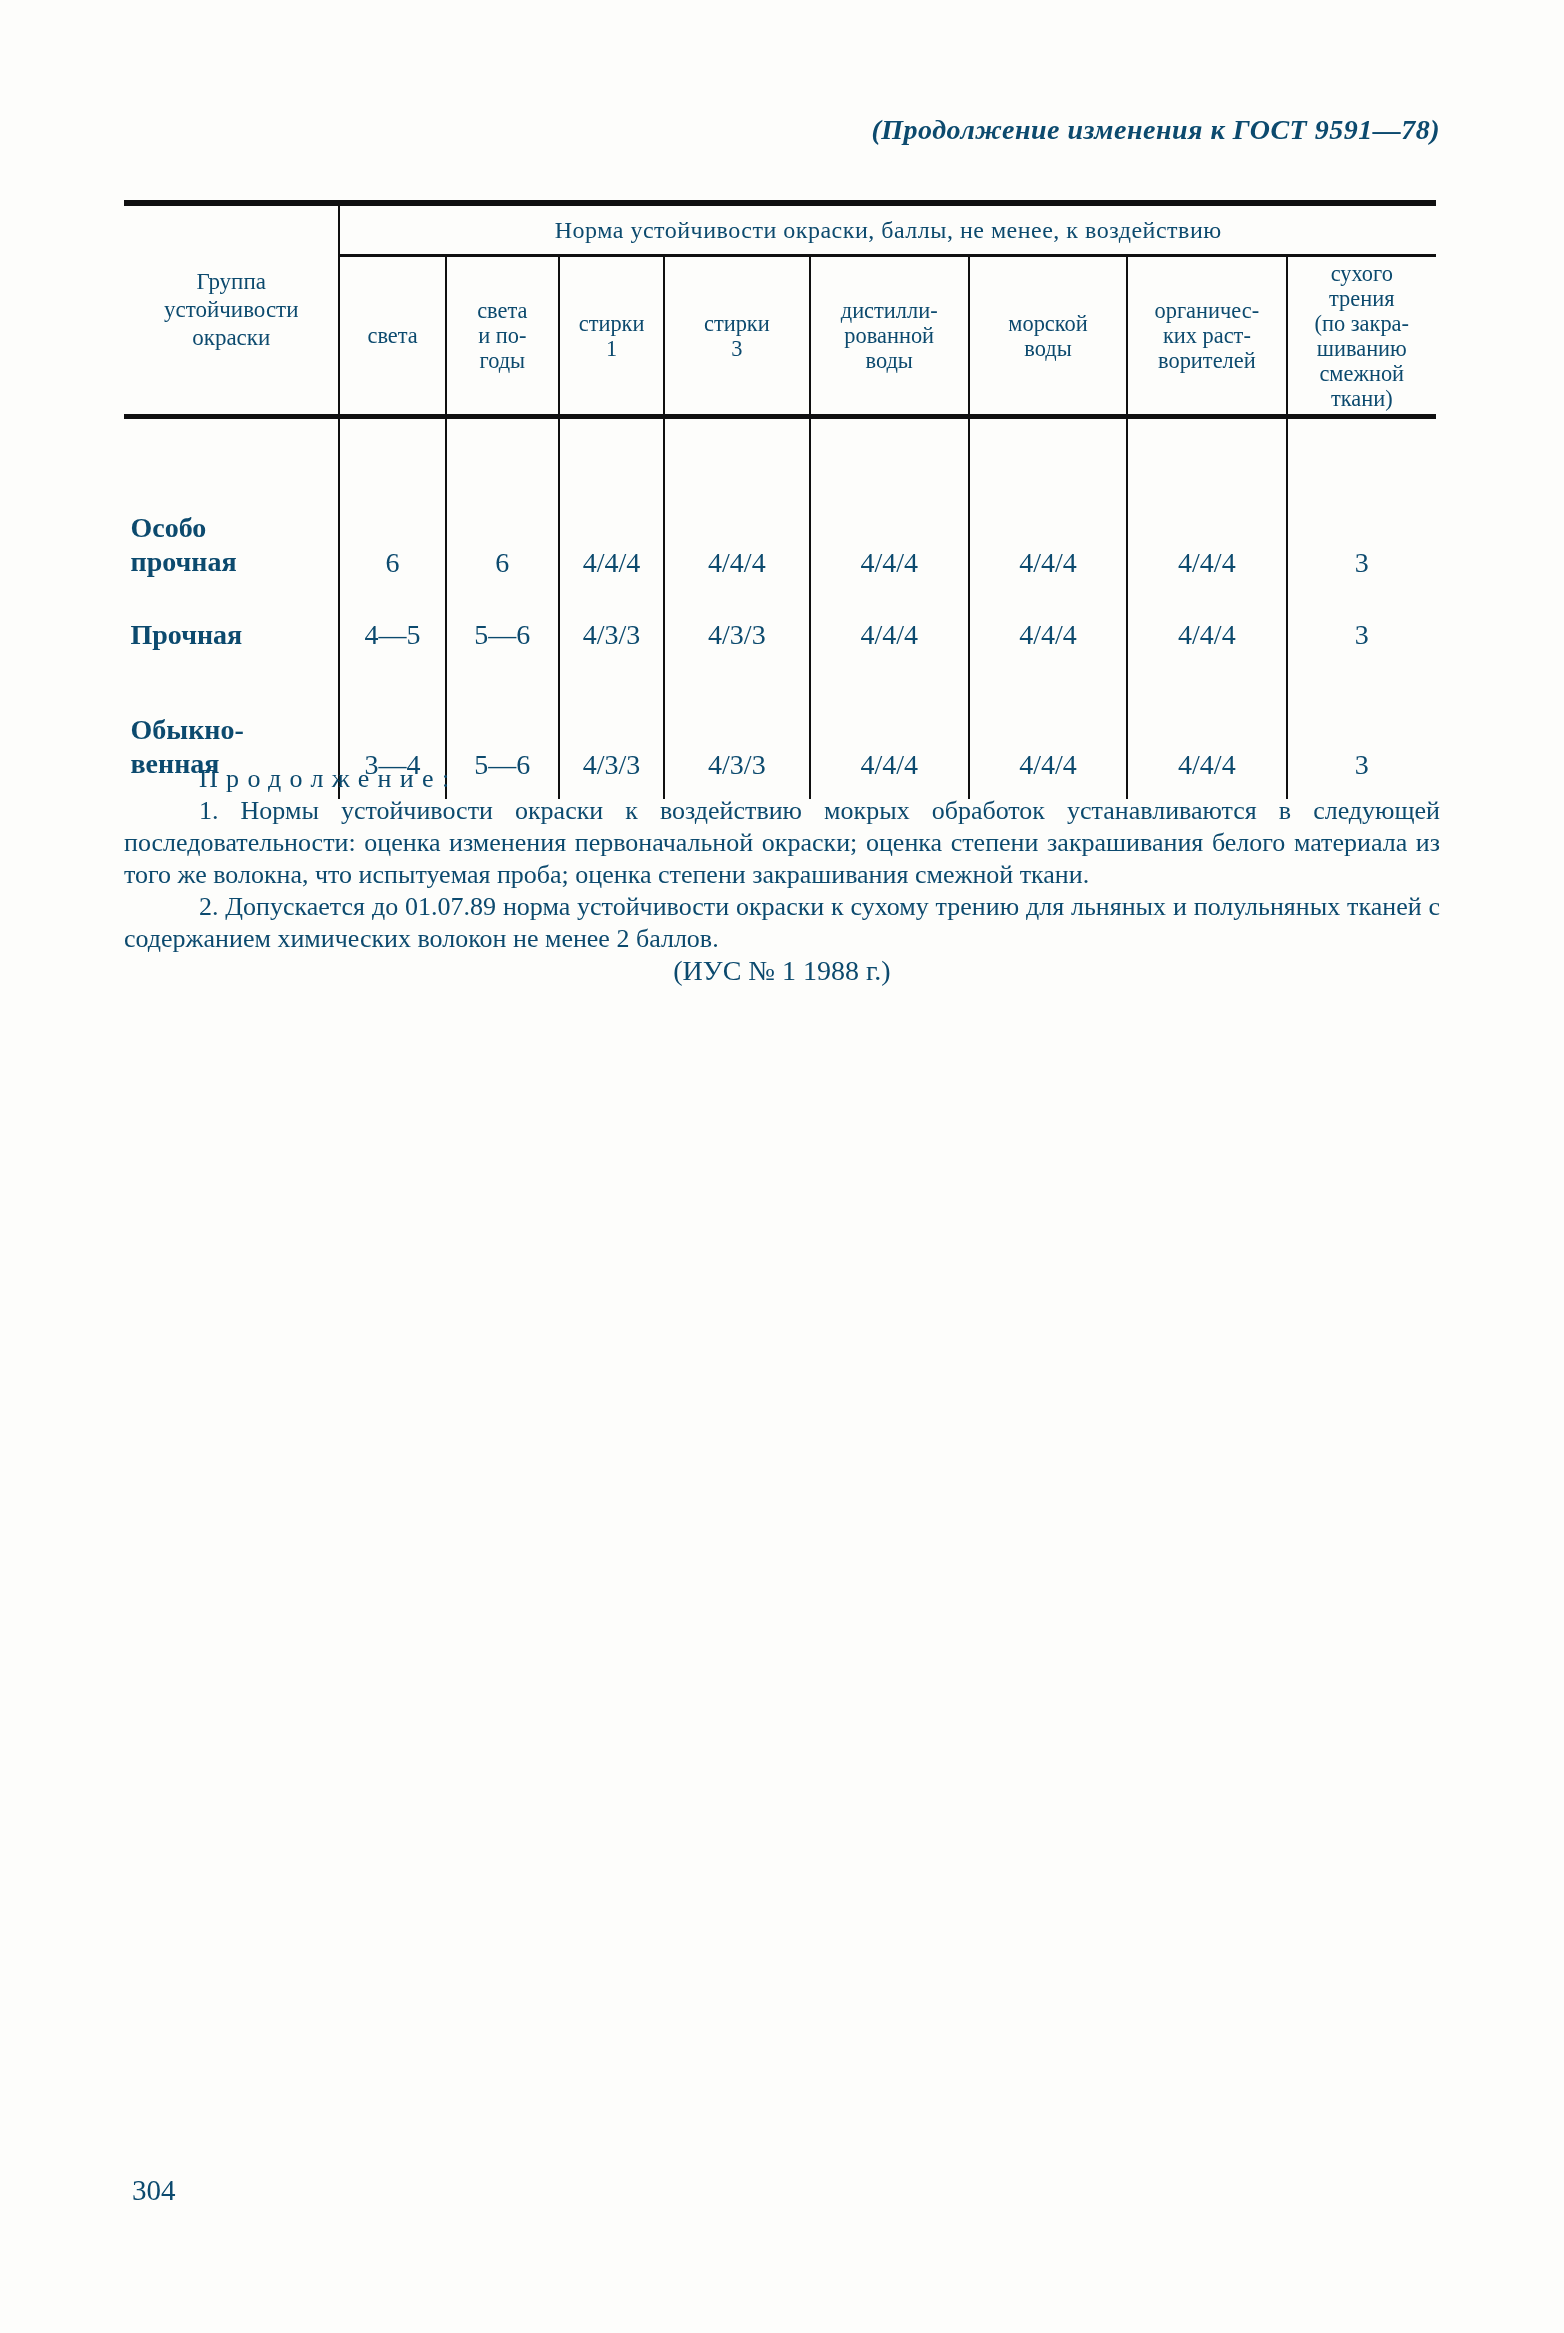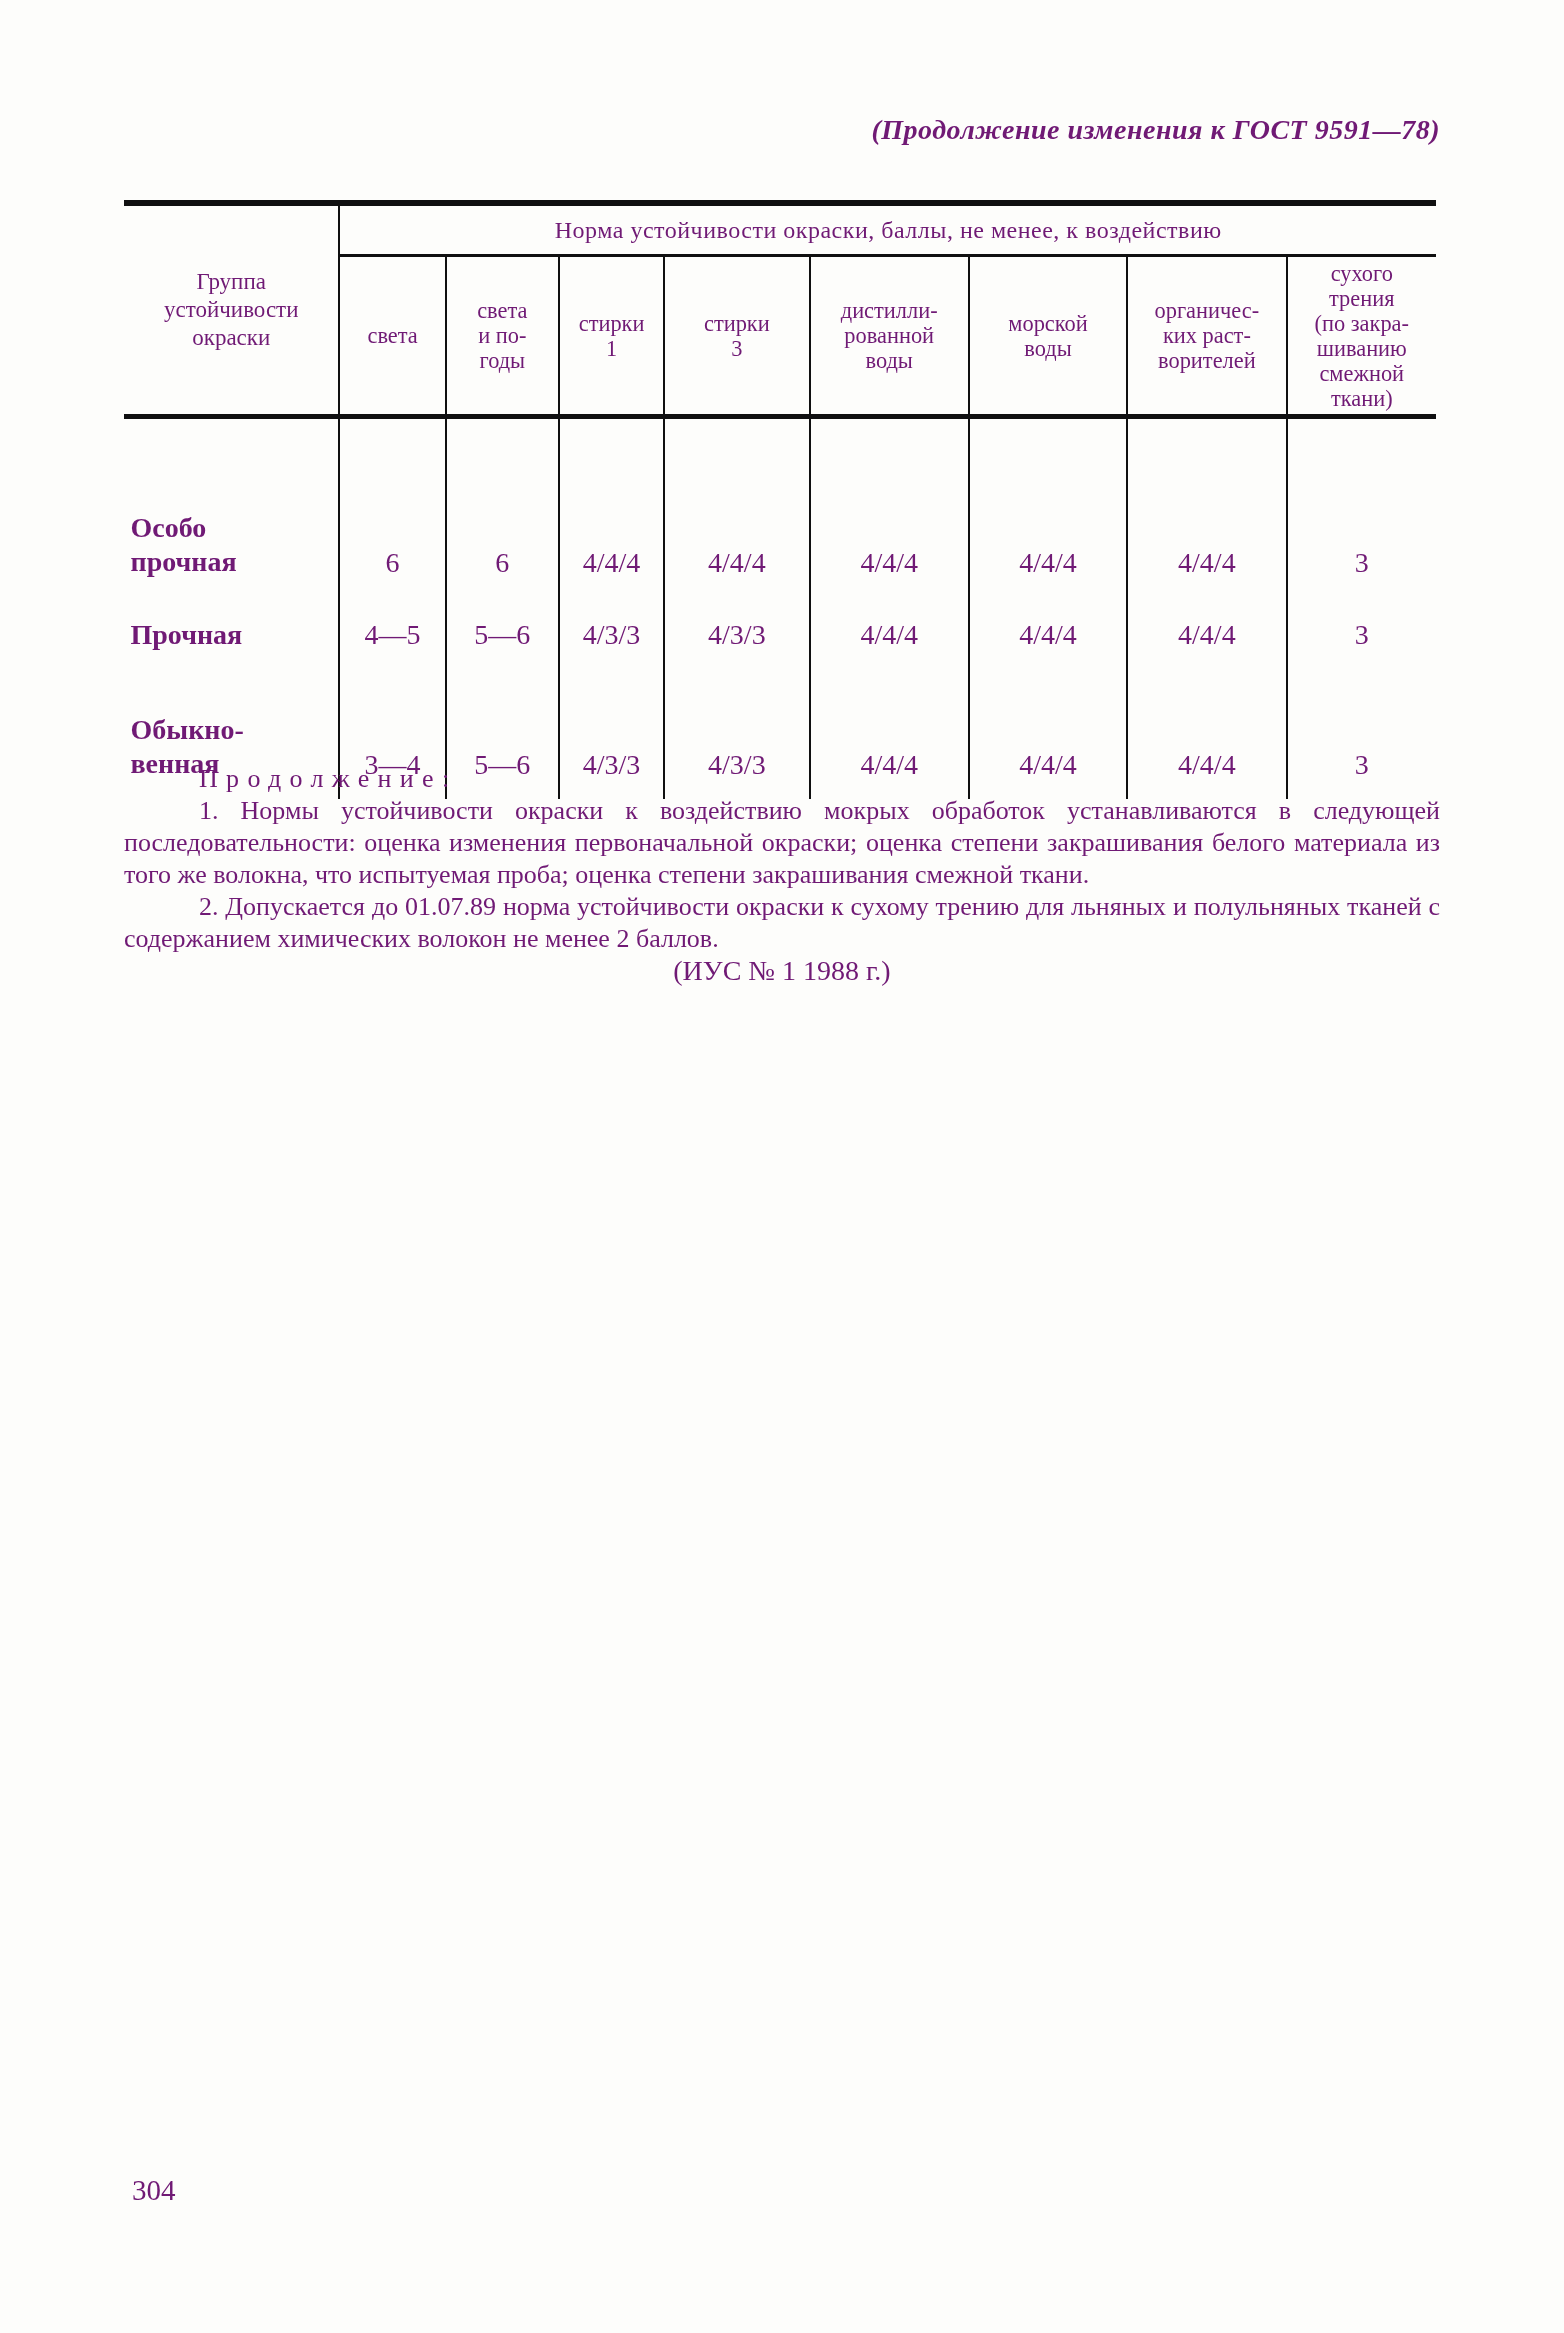--- a/index.html
+++ b/index.html
@@ -6,21 +6,21 @@
     margin: 0;
     padding: 0;
     background: #ffffff;
   }
   .page {
     position: relative;
     width: 1564px;
     height: 2333px;
     background: #fdfdfb;
     font-family: "Liberation Serif", "DejaVu Serif", serif;
-    color: #701a75;
+    color: #0c4a6e;
     overflow: hidden;
   }
 
   
   .header-note {
     position: absolute;
     top: 114px;
     left: 124px;
     width: 1316px;
     text-align: right;

